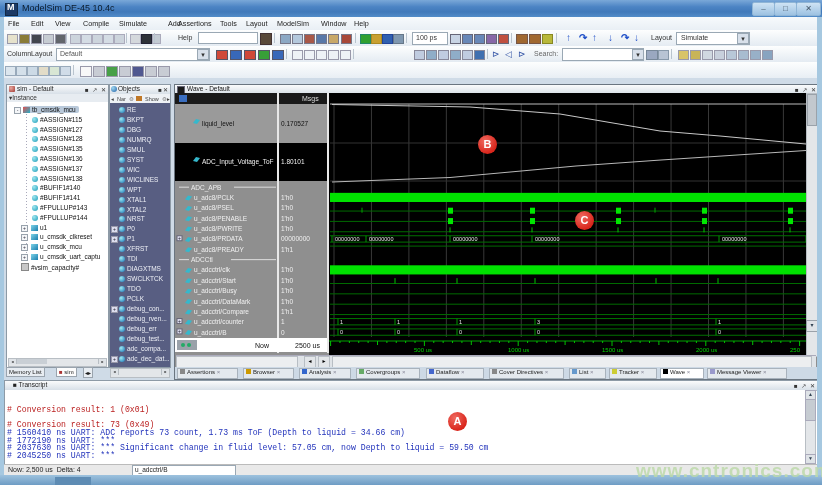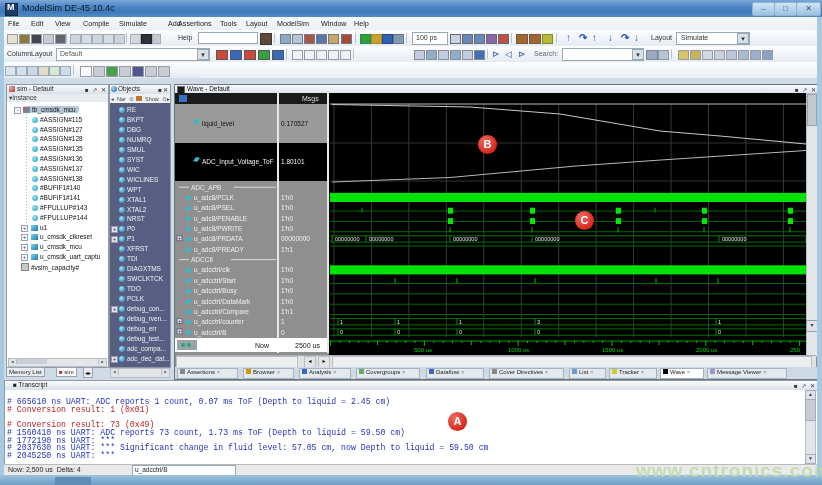--- a/index.html
+++ b/index.html
@@ -523,24 +523,23 @@
         <span style="position: absolute; left: 394px; top: 1px; width: 30px; height: 9px; padding: 0px 3px 0px 2px; background: rgb(228, 233, 238); border: 1px solid rgb(168, 178, 188); font-size: 6px; color: rgb(34, 34, 34); white-space: nowrap; overflow: hidden;"><span style="display:inline-block;width:5px;height:5px;background:#69c;margin-right:2px;"></span>List <span style="color:#889;">×</span></span>
         <span style="position: absolute; left: 434px; top: 1px; width: 41px; height: 9px; padding: 0px 3px 0px 2px; background: rgb(228, 233, 238); border: 1px solid rgb(168, 178, 188); font-size: 6px; color: rgb(34, 34, 34); white-space: nowrap; overflow: hidden;"><span style="display:inline-block;width:5px;height:5px;background:#cc3;margin-right:2px;"></span>Tracker <span style="color:#889;">×</span></span>
         <span style="position: absolute; left: 485px; top: 1px; width: 37px; height: 9px; padding: 0px 3px 0px 2px; background: rgb(255, 255, 255); border: 1px solid rgb(168, 178, 188); font-size: 6px; color: rgb(34, 34, 34); white-space: nowrap; overflow: hidden;"><span style="display:inline-block;width:5px;height:5px;background:#000;margin-right:2px;"></span>Wave <span style="color:#889;">×</span></span>
         <span style="position: absolute; left: 532px; top: 1px; width: 73px; height: 9px; padding: 0px 3px 0px 2px; background: rgb(228, 233, 238); border: 1px solid rgb(168, 178, 188); font-size: 6px; color: rgb(34, 34, 34); white-space: nowrap; overflow: hidden;"><span style="display:inline-block;width:5px;height:5px;background:#99c;margin-right:2px;"></span>Message Viewer <span style="color:#889;">×</span></span>
       </div>
     </div>
 
   <div class="abs panel" id="transcript">
     <div id="ttitle"><span style="margin-left:8px;">■ Transcript</span><span class="pbtns">■ ↗ ✕</span></div>
     <div id="tbody" style="position:absolute;left:0;top:9px;right:10px;bottom:0;background:#fff;overflow:hidden;">
-        <div class="tl blue" style="top: 7px;"># 665610 ns UART: ADC reports 1 count, 0.07 ms ToF (Depth to liquid = 2.45 cm)</div>
         <div class="tl red" style="top: 14.7px;"># Conversion result:  1 (0x01)</div>
         <div class="tl red" style="top: 30.1px;"># Conversion result:  73 (0x49)</div>
-        <div class="tl blue" style="top: 37.8px;"># 1560410 ns UART: ADC reports 73 count, 1.73 ms ToF (Depth to liquid = 59.50 cm)</div>
+        <div class="tl blue" style="top: 37.8px;"># 1560410 ns UART: ADC reports 73 count, 1.73 ms ToF (Depth to liquid = 34.66 cm)</div>
         <div class="tl blue" style="top: 45.5px;"># 1772190 ns UART: ***</div>
         <div class="tl blue" style="top: 53.2px;"># 2037630 ns UART: *** Significant change in fluid level: 57.05 cm, now Depth to liquid = 59.50 cm</div>
         <div class="tl blue" style="top: 60.9px;"># 2045250 ns UART: ***</div>
       </div>
     <div class="abs scroll" style="right:1px;top:9px;width:9px;bottom:1px;"></div>
     <div class="abs" style="right:1px;top:9px;width:9px;height:8px;background:#dfe3e7;border:1px solid #aab;font-size:5px;text-align:center;line-height:7px;color:#345;">▲</div>
     <div class="abs" style="right:1px;bottom:1px;width:9px;height:8px;background:#dfe3e7;border:1px solid #aab;font-size:5px;text-align:center;line-height:7px;color:#345;">▼</div>
     <div class="abs" style="right:1px;top:18px;width:9px;height:20px;background:#c6ccd2;border:1px solid #aab;"></div>
   </div>
 

